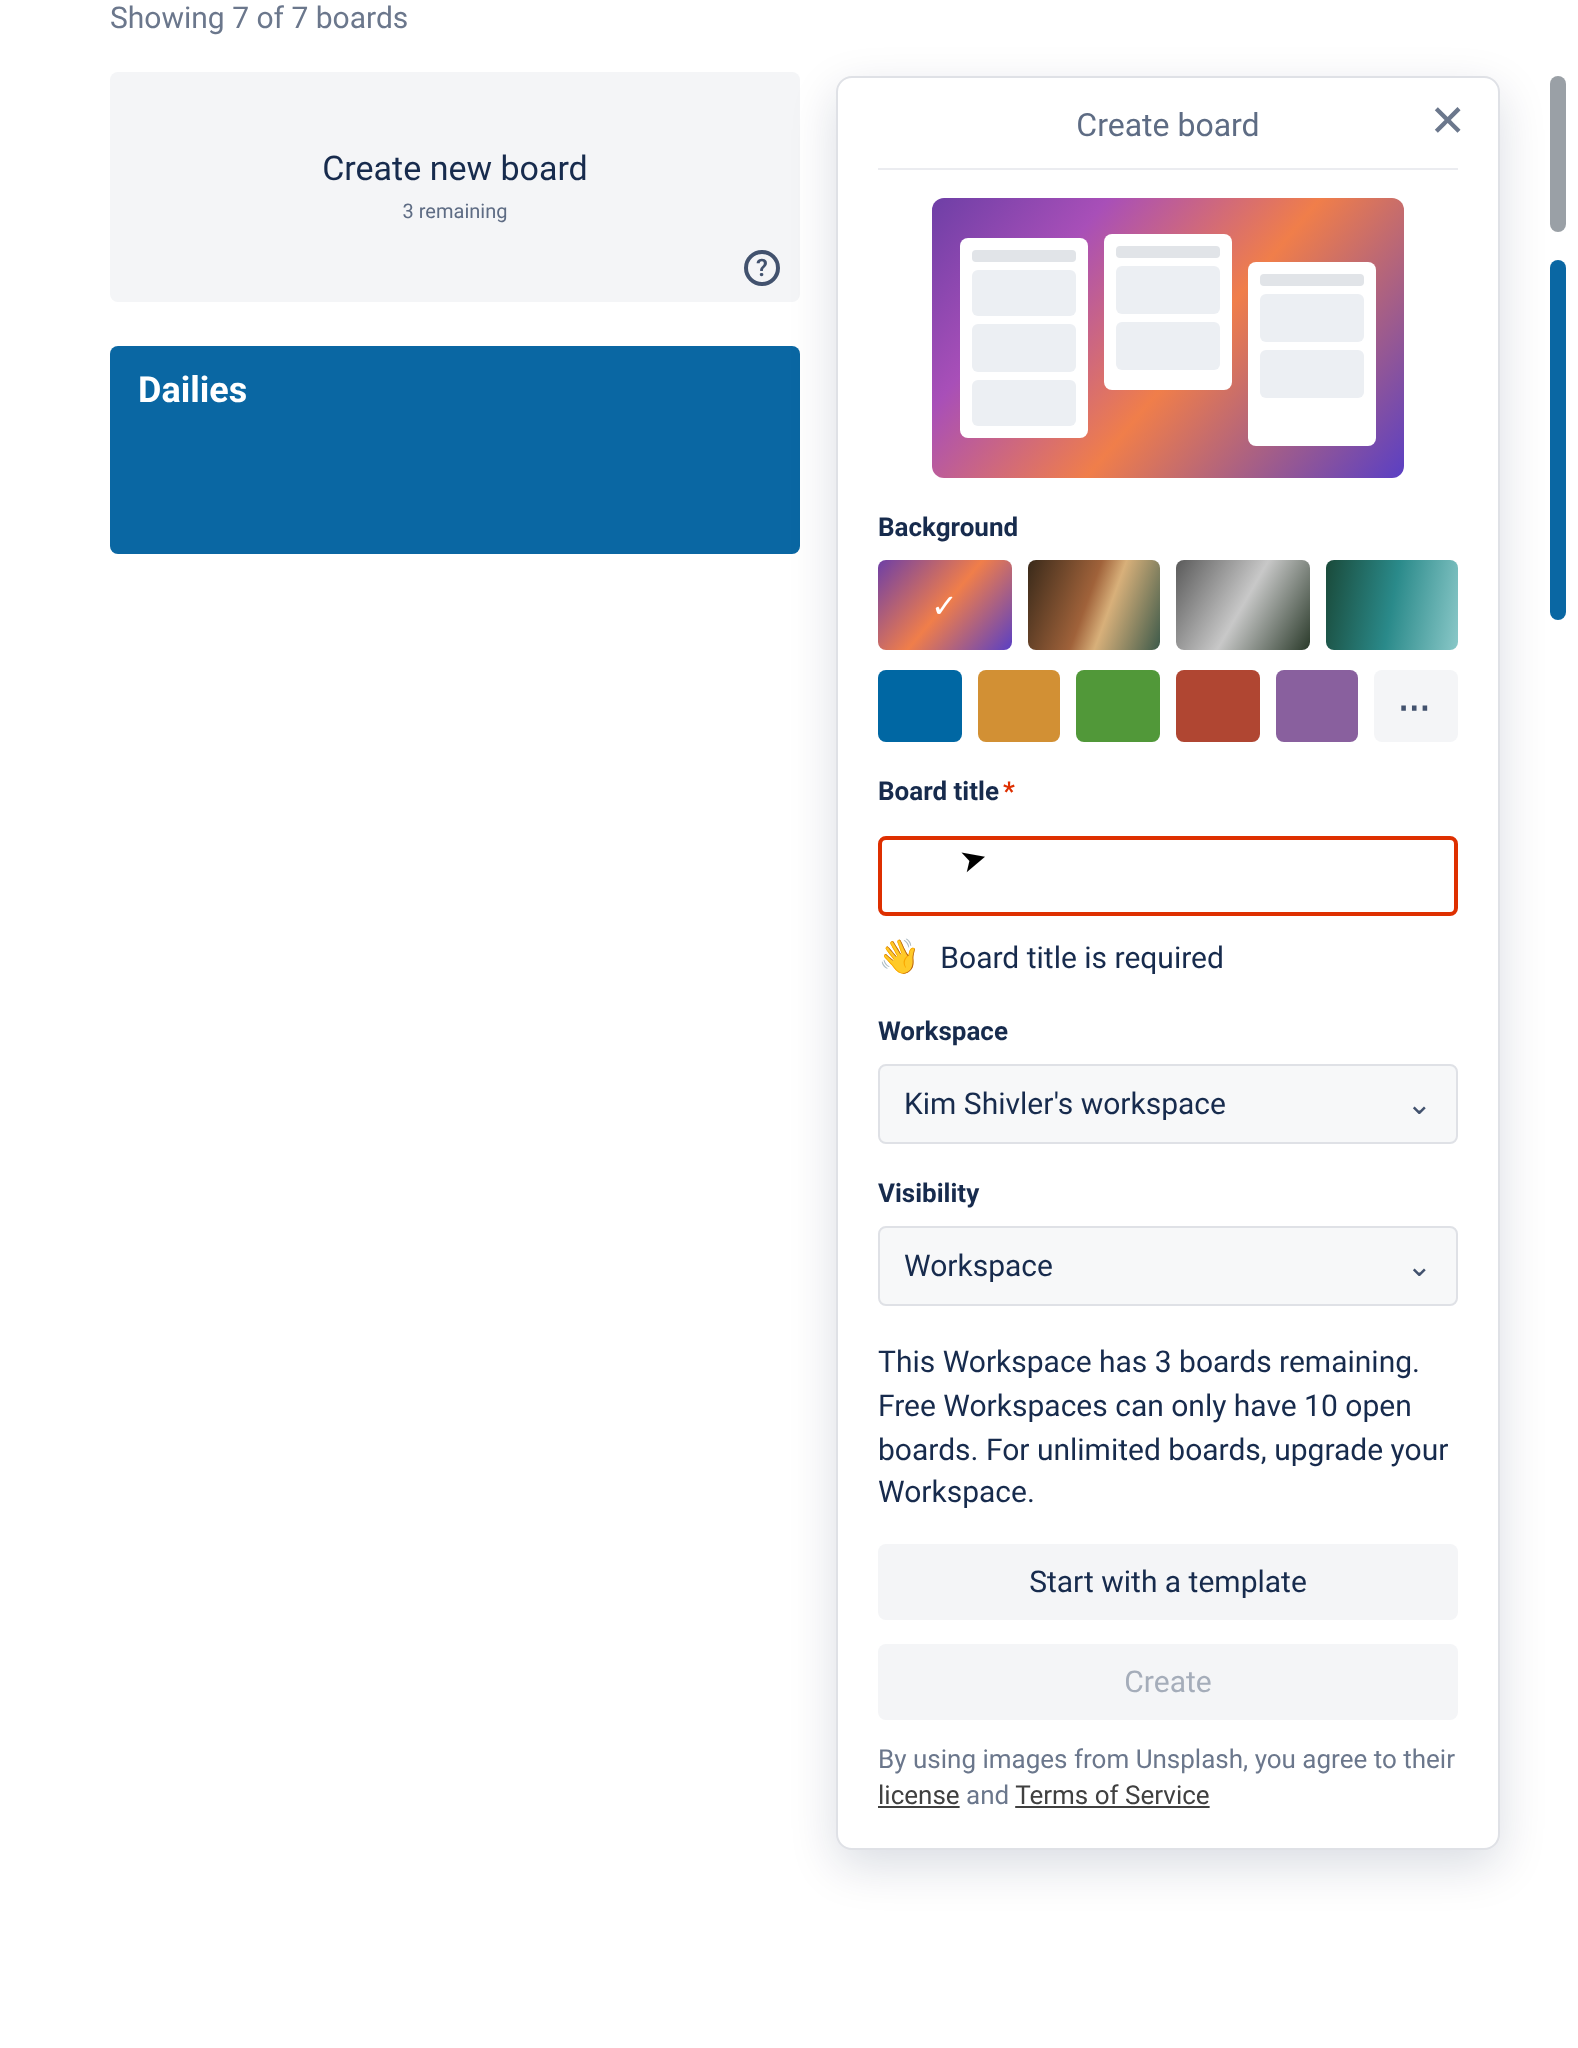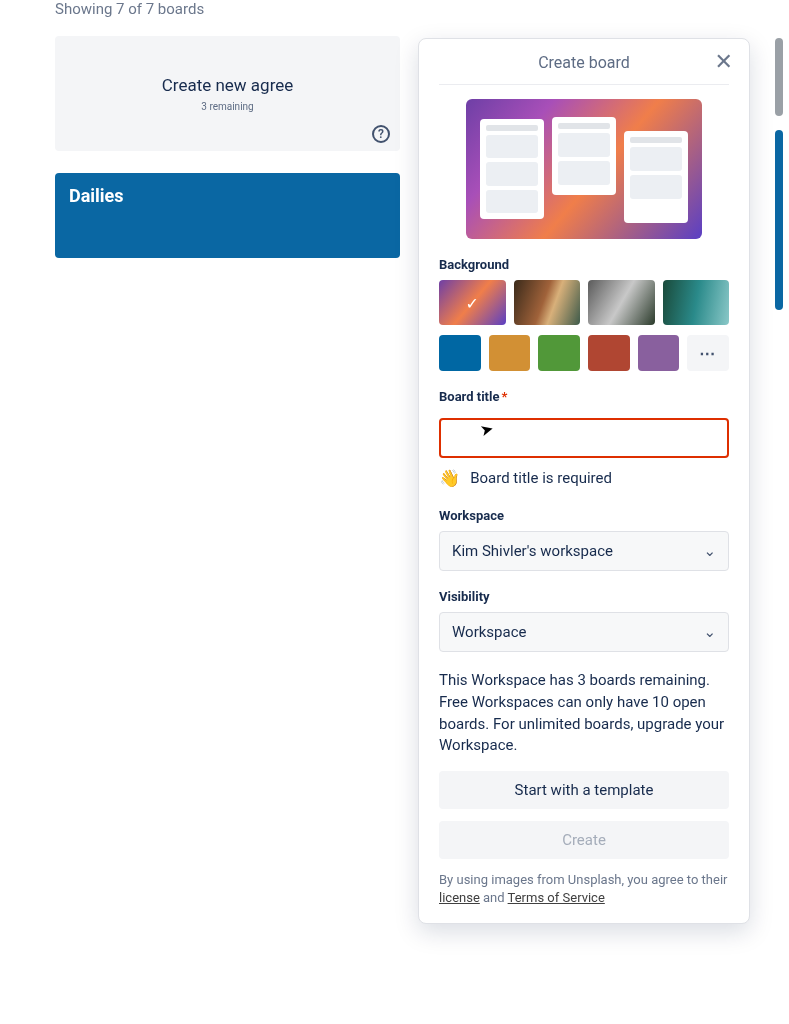--- a/index.html
+++ b/index.html
@@ -6,21 +6,21 @@
   body { background: #fff; width: 789px; height: 1024px; position: relative; overflow: hidden; color: #172b4d; }
   .page { padding: 0 0 0 55px; }
   .showing { color: #6b778c; font-size: 15px; margin-top: 0; margin-bottom: 18px; }
 
   .board-tile { width: 345px; border-radius: 4px; margin-bottom: 22px; position: relative; }
   .create-tile { background: #f4f5f7; height: 115px; display:flex; flex-direction: column; align-items: center; justify-content: center; }
   .create-tile .title { font-size: 17px; color: #172b4d; margin-bottom: 6px; }
   .create-tile .remaining { font-size: 10px; color: #5e6c84; }
   .help-icon { position: absolute; right: 10px; bottom: 8px; width: 18px; height: 18px; border: 2px solid #42526e; border-radius: 50%; display:flex; align-items:center; justify-content:center; font-size:12px; color:#42526e; font-weight:600;}
 
-  .dailies-tile { background: #0a67a3; height: 85px; padding: 12px 14px; }
+  .dailies-tile { background: #0a67a3; height: 104px; padding: 12px 14px; }
   .dailies-tile .dtitle { color: #fff; font-weight: 700; font-size: 18px; }
 
   .closed-btn { display:inline-block; background: #f4f5f7; color:#172b4d; font-size:15px; padding: 9px 14px; border-radius:4px; border:none;}
 
   
   .popover { position:absolute; left: 418px; top: 38px; width: 332px; background:#fff; border:1px solid #dfe1e6; border-radius:8px; box-shadow: 0 8px 24px rgba(9,30,66,0.15); padding: 14px 20px 16px 20px; }
   .pop-header { display:flex; align-items:center; justify-content:center; position:relative; padding-bottom:12px; border-bottom:1px solid #ebecf0; margin-bottom:14px;}
   .pop-title { font-size:16px; color:#5e6c84; }
   .close-x { position:absolute; right:-4px; top:-2px; font-size:22px; color:#6b778c; font-weight:300; line-height:1; }
 
@@ -72,21 +72,21 @@
   
   .cursor { position:absolute; left:480px; top:420px; font-size:16px; color:#000; transform: rotate(-15deg);}
 </style>
 </head>
 <body>
 
 <div class="page">
   <div class="showing">Showing 7 of 7 boards</div>
 
   <div class="board-tile create-tile">
-    <div class="title">Create new agree</div>
+    <div class="title">Create new board</div>
     <div class="remaining">3 remaining</div>
     <div class="help-icon">?</div>
   </div>
 
   <div class="board-tile dailies-tile">
     <div class="dtitle">Dailies</div>
   </div>
 
 </div>
 

